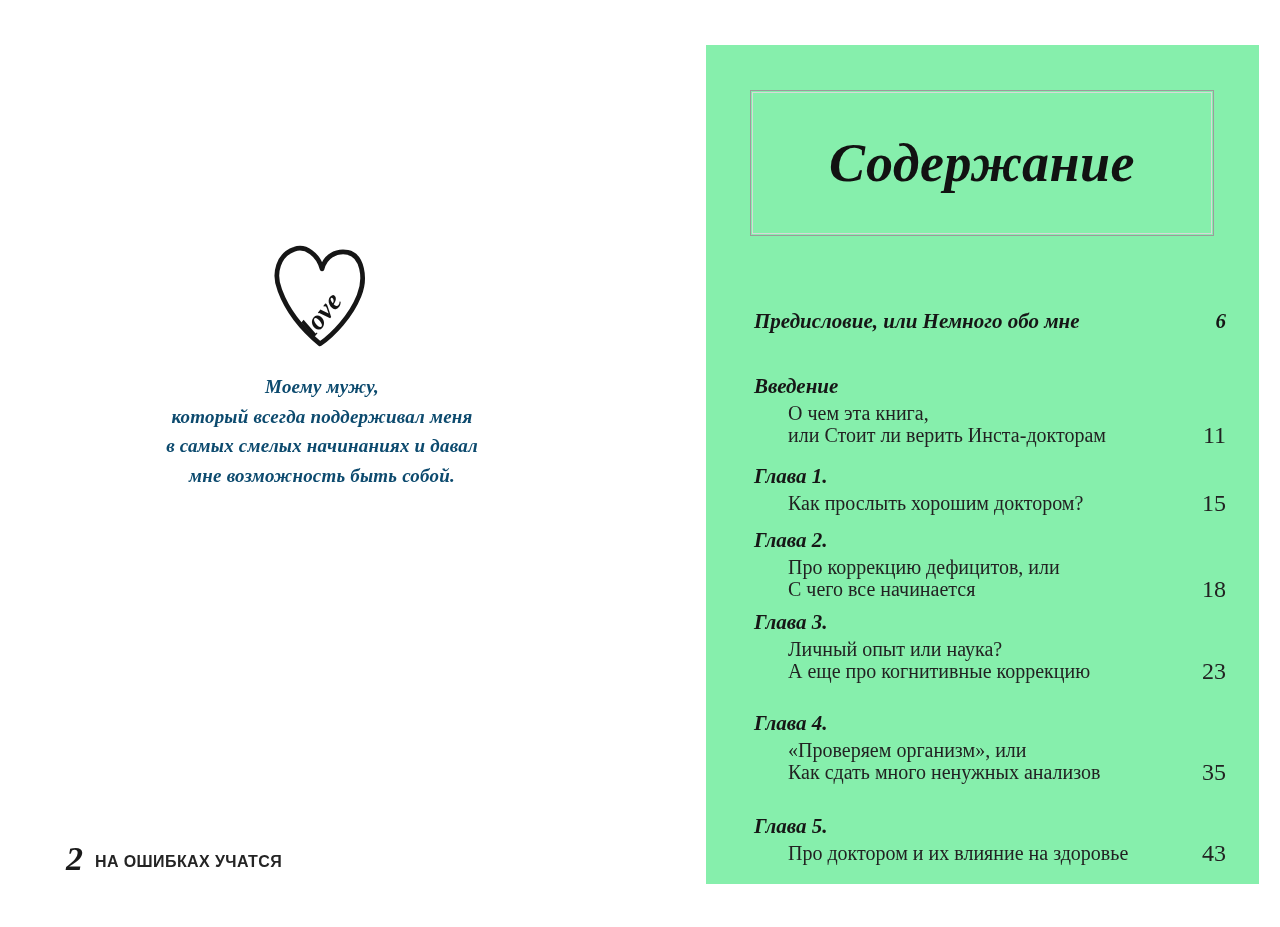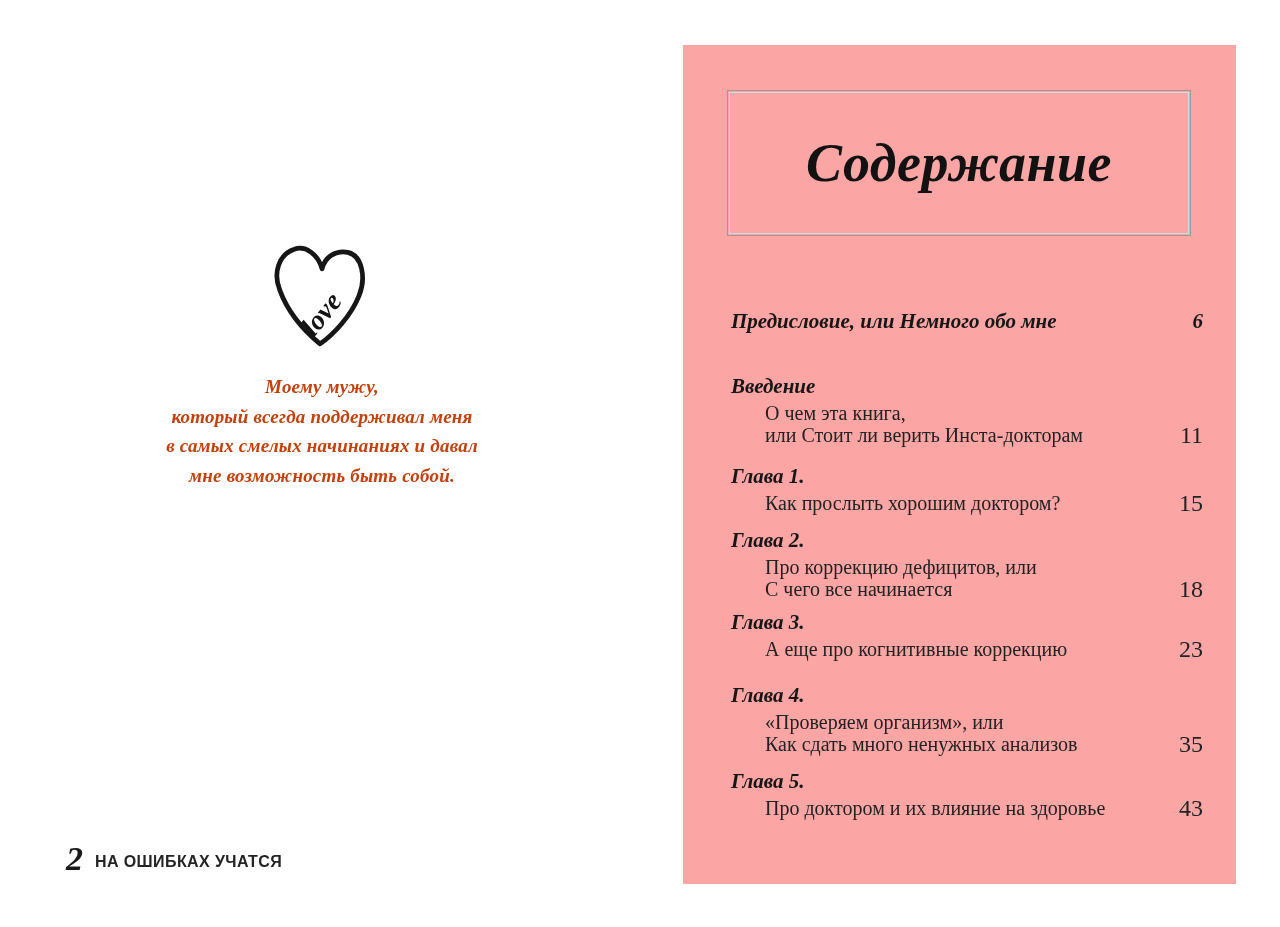--- a/index.html
+++ b/index.html
@@ -15,21 +15,21 @@
   
   .left-page { position:absolute; left:0; top:0; width:640px; height:927px; }
 
   .heart-doodle { position:absolute; left:268px; top:241px; width:104px; height:108px; }
 
   .dedication {
     position:absolute; left:122px; top:372px; width:400px;
     text-align:center;
     font-style:italic; font-weight:bold;
     font-size:19px; line-height:29.5px;
-    color:#c2410c;
+    color:#0c4a6e;
     letter-spacing:0.2px;
   }
 
   .page-footer {
     position:absolute; left:66px; top:841px;
     display:flex; align-items:baseline; gap:12px;
   }
   .footer-page-number {
     font-style:italic; font-weight:bold;
     font-size:34px; line-height:36px;
@@ -38,22 +38,22 @@
   .footer-running-title {
     font-family:"Liberation Sans", sans-serif;
     font-weight:bold; font-size:16px;
     letter-spacing:0.4px;
     color:#242424;
     position:relative; top:-3px;
   }
 
   
   .right-page {
-    position:absolute; left:683px; top:45px; width:553px; height:839px;
-    background:#fca5a5;
+    position:absolute; left:706px; top:45px; width:553px; height:839px;
+    background:#86efac;
   }
 
   .title-box {
     position:absolute; left:44px; top:45px; width:464px; height:146px;
     border:1px solid #9b9b9b;
   }
   .title-box-inner {
     position:absolute; inset:1px;
     border:1px solid #d8d8d8;
     display:flex; align-items:center; justify-content:center;
@@ -65,22 +65,22 @@
     letter-spacing:0.5px;
   }
 
   .toc { position:absolute; left:48px; top:263px; width:472px; }
 
   .toc-entry { margin-bottom:17px; }
   .toc-entry:nth-child(1){ margin-bottom:23px; }
   .toc-entry:nth-child(2){ margin-bottom:17px; }
   .toc-entry:nth-child(3){ margin-bottom:13px; }
   .toc-entry:nth-child(4){ margin-bottom:9px;  }
-  .toc-entry:nth-child(5){ margin-bottom:22px; }
-  .toc-entry:nth-child(6){ margin-bottom:13px; }
+  .toc-entry:nth-child(5){ margin-bottom:28px; }
+  .toc-entry:nth-child(6){ margin-bottom:30px; }
   .toc-entry:last-child  { margin-bottom:0; }
 
   .toc-heading {
     font-weight:bold; font-style:italic;
     font-size:21px; line-height:26px;
     color:#161616;
     margin-bottom:3px;
   }
   .toc-heading-row {
     display:flex; justify-content:space-between; align-items:baseline;
@@ -171,20 +171,21 @@
         <div class="toc-heading">Глава 2.</div>
         <div class="toc-line">Про коррекцию дефицитов, или</div>
         <div class="toc-line toc-line-flex">
           <span>С чего все начинается</span>
           <span class="toc-page">18</span>
         </div>
       </div>
 
       <div class="toc-entry">
         <div class="toc-heading">Глава 3.</div>
+        <div class="toc-line">Личный опыт или наука?</div>
         <div class="toc-line toc-line-flex">
           <span>А еще про когнитивные коррекцию</span>
           <span class="toc-page">23</span>
         </div>
       </div>
 
       <div class="toc-entry">
         <div class="toc-heading">Глава 4.</div>
         <div class="toc-line">«Проверяем организм», или</div>
         <div class="toc-line toc-line-flex">

